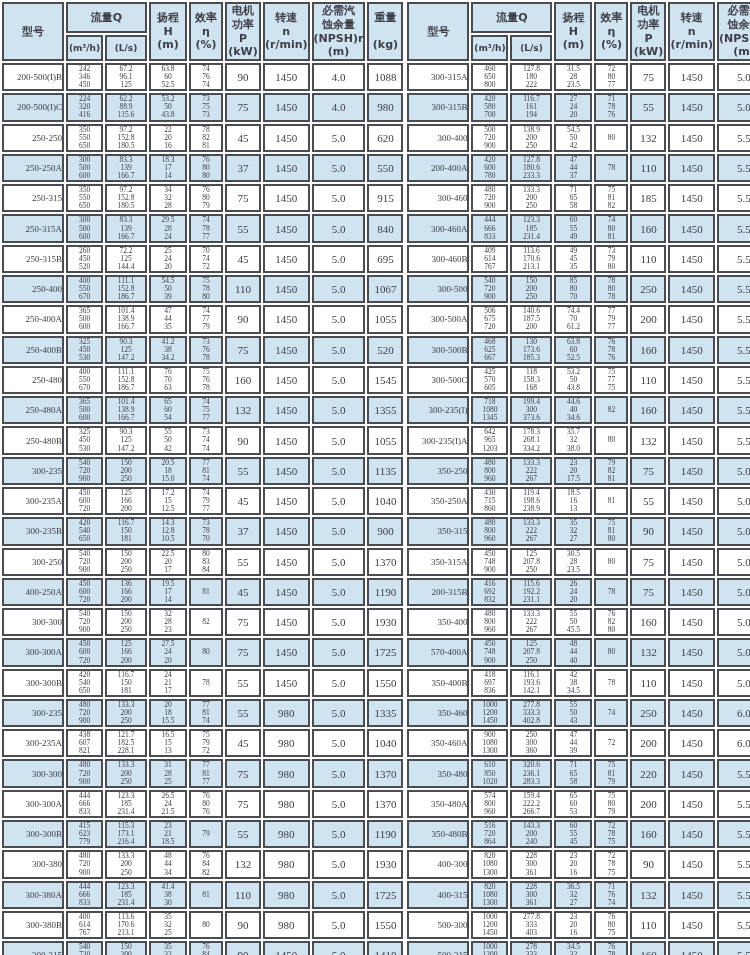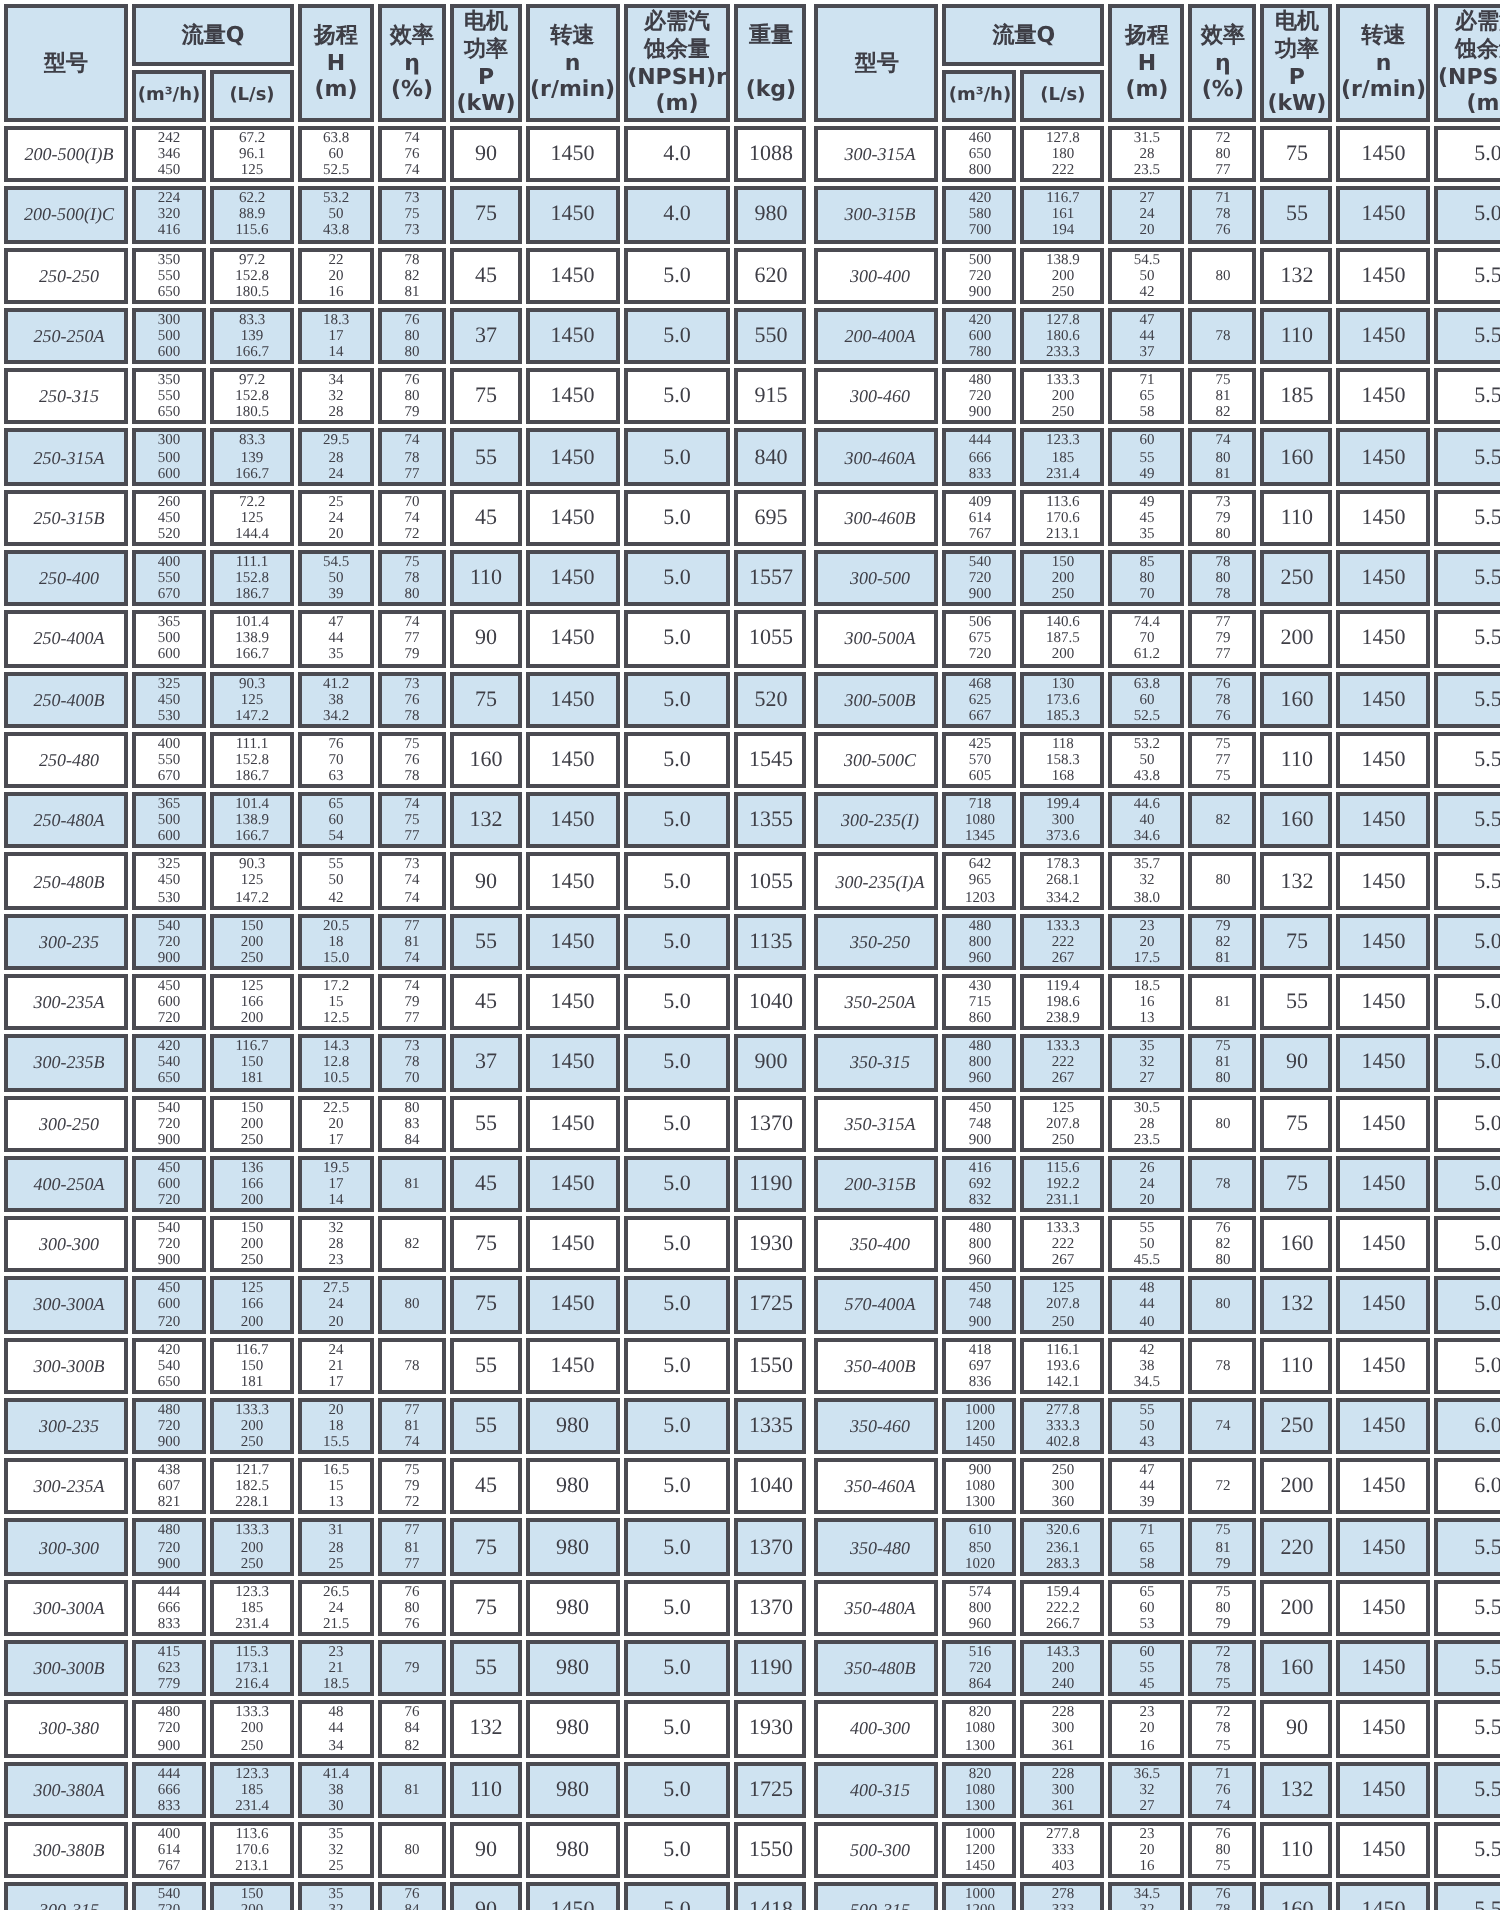--- a/index.html
+++ b/index.html
@@ -6,21 +6,21 @@
   body{width:750px;font-family:"DejaVu Sans","Liberation Sans",sans-serif;}
   .wrap{display:flex;align-items:flex-start;width:750px;}
   table{border-collapse:separate;border-spacing:2px;background:#ffffff;table-layout:fixed;flex:0 0 auto;}
   th,td{border:2px solid #4b4b52;box-sizing:border-box;text-align:center;vertical-align:middle;
         color:#3e3e46;padding:0;overflow:hidden;}
   th{background:#cfe3f1;font-weight:bold;white-space:pre-line;}
   .th-main{font-size:11px;line-height:1.25;}
   .th-unit{font-size:9px;line-height:1.2;font-weight:bold;margin-left:27px;}
   tbody tr:nth-child(even) td{background:#cfe3f1;}
   tbody td{background:#ffffff;font-family:"Liberation Serif","DejaVu Serif",serif;}
-  td.model{font-size:9px;text-align:center;padding-left:3px;white-space:nowrap;font-style:italic;}
+  td.model{font-size:9px;text-align:right;padding-left:3px;white-space:nowrap;}
   td.stack{white-space:pre-line;font-size:7.5px;line-height:1.08;height:27px;}
   td.big{font-size:11px;}
   col.c-model{width:62px;}
   col.c-m3h{width:37px;}
   col.c-ls{width:42px;}
   col.c-h{width:38px;}
   col.c-eff{width:34px;}
   col.c-p{width:36px;}
   col.c-n{width:45px;}
   col.c-npsh{width:41px;}
@@ -217,21 +217,21 @@
 186.7</td>
           <td class="stack">54.5
 50
 39</td>
           <td class="stack">75
 78
 80</td>
           <td class="big">110</td>
           <td class="big">1450</td>
           <td class="big">5.0</td>
-          <td class="big">1557</td>
+          <td class="big">1067</td>
         </tr>
         <tr>
           <td class="model">250-400A</td>
           <td class="stack">365
 500
 600</td>
           <td class="stack">101.4
 138.9
 166.7</td>
           <td class="stack">47

